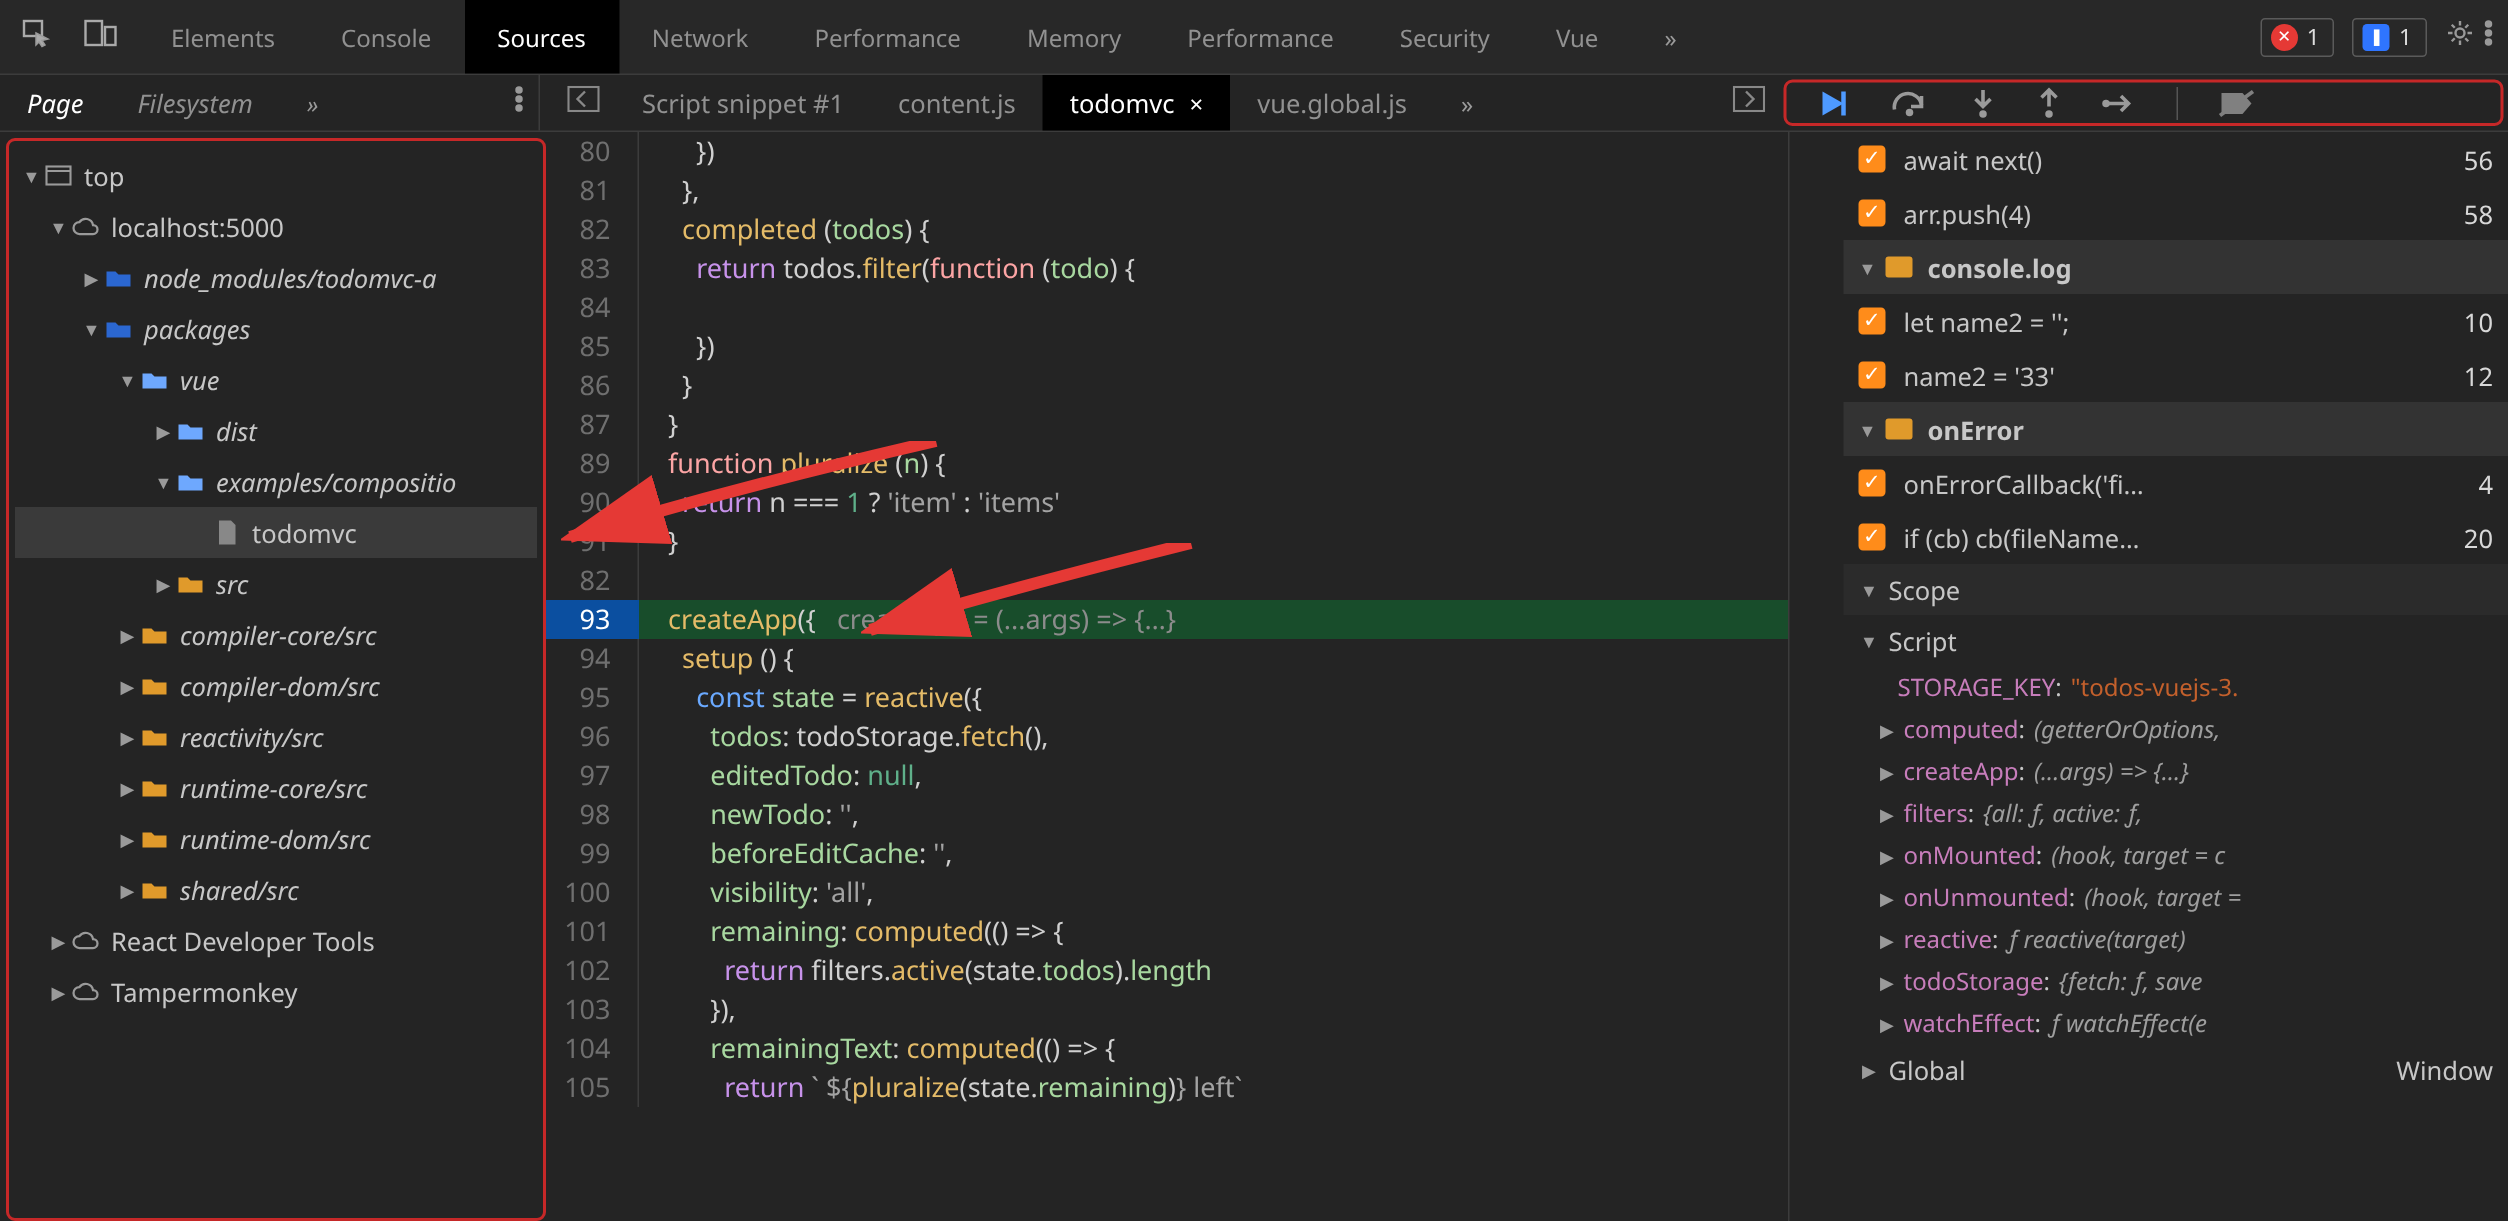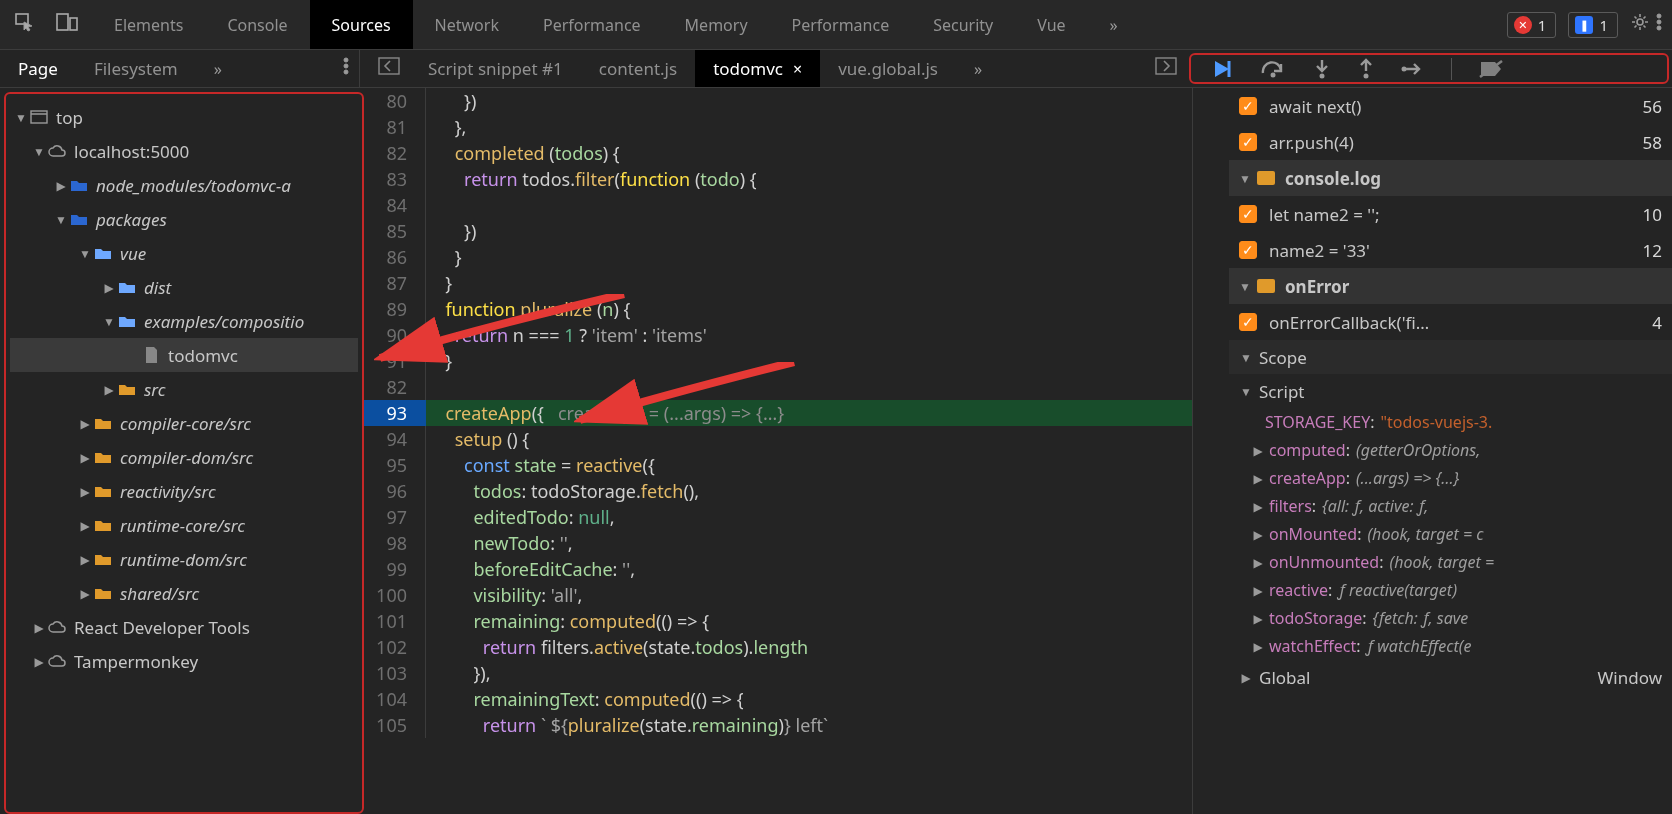--- a/index.html
+++ b/index.html
@@ -11,21 +11,21 @@
 .top-bar .left-icons { display: flex; align-items: center; padding: 0 14px; gap: 22px; }
 .main-tab { display: flex; align-items: center; padding: 0 22px; color: #919191; font-size: 16px; cursor: default; }
 .main-tab.active { background: #000; color: #fff; }
 .top-bar .right-icons { margin-left: auto; display: flex; align-items: center; gap: 6px; padding-right: 10px; }
 .badge { display: inline-flex; align-items: center; padding: 2px 9px 2px 6px; border: 1px solid #5a5a5a; border-radius: 3px; font-size: 15px; color: #ddd; margin-right: 6px; }
 .badge .dot-err { width: 18px; height: 18px; border-radius: 50%; background: #e53935; color: #fff; font-size: 11px; display: inline-flex; align-items: center; justify-content: center; margin-right: 6px; }
 .badge .dot-info { width: 18px; height: 18px; border-radius: 3px; background: #2f75ff; color: #fff; font-size: 11px; display: inline-flex; align-items: center; justify-content: center; margin-right: 6px; }
 
 
 .second-bar { height: 38px; display: flex; align-items: stretch; border-bottom: 1px solid #3c3c3c; }
-.nav-pane-tabs { width: 360px; display: flex; align-items: center; gap: 0; border-right: 1px solid #3c3c3c; }
+.nav-pane-tabs { width: 360px; display: flex; align-items: center; gap: 0; border-right: 1px solid #3c3c3c; font-style: italic; }
 .nav-pane-tab { padding: 8px 18px; font-size: 17px; color: #919191; }
 .nav-pane-tab.active { color: #fff; }
 .file-tabs { flex: 1; display: flex; align-items: center; padding-left: 8px; }
 .file-tab { display: flex; align-items: center; padding: 0 18px; height: 100%; font-size: 17px; color: #919191; }
 .file-tab.active { background: #000; color: #fff; }
 .close-x { margin-left: 10px; font-size: 16px; }
 .debug-toolbar { width: 480px; display: flex; align-items: center; gap: 26px; padding-left: 20px; border: 2px solid #c62828; border-radius: 6px; margin: 3px 3px 3px 0; }
 .dbg-btn svg { display: block; }
 
 
@@ -38,21 +38,21 @@
 .ital { font-style: italic; }
 .folder-icon svg { fill: #e09a2b; }
 .folder-icon.blue svg { fill: #6ea8fe; }
 .folder-icon.darkblue svg { fill: #2b67d1; }
 
 .editor { flex: 1; position: relative; overflow: hidden; background: #242424; }
 .code-lines { font-family: ui-monospace, "SF Mono", Menlo, Consolas, monospace; font-size: 18px; line-height: 26px; }
 .code-line { display: flex; white-space: pre; }
 .gutter { width: 62px; text-align: right; color: #6f6f6f; padding-right: 18px; border-right: 1px solid #3c3c3c; }
 .code { padding-left: 10px; color: #d0d0d0; }
-.k-fn { color: #fde047; }
+.k-fn { color: #fca5a5; }
 .k-kw { color: #6aa9ff; }
 .k-str { color: #a3a3a3; }
 .k-num { color: #5fb08a; }
 .k-call { color: #e4bb68; }
 .k-prop { color: #a8d8a0; }
 .k-lit { color: #5fb08a; }
 .k-ret { color: #c792ea; }
 .hl-line { background: #184d2b; }
 .hl-line .gutter { background: #0b4fa0; color: #fff; border-right-color: #0b4fa0; }
 .inlay { color: #8c8c8c; }
@@ -445,20 +445,25 @@
         <div class="group-row">
           <span class="group-caret">▼</span>
           <span class="group-icon"></span>
           <b>onError</b>
         </div>
         <div class="bp-row">
           <input type="checkbox" class="chk" checked="" style="">
           <span>onErrorCallback('fi…</span>
           <span class="lineno">4</span>
         </div>
+        <div class="bp-row">
+          <input type="checkbox" class="chk" checked="" style="">
+          <span>if (cb) cb(fileName…</span>
+          <span class="lineno">20</span>
+        </div>
       </div>
     <div class="scope-header">
         <span class="caret" style="margin-right:6px">▼</span>
         <span>Scope</span>
       </div>
     <div class="scope-header" style="background:transparent">
         <span class="caret" style="margin-right:6px">▼</span>
         <span>Script</span>
       </div>
     <div id="scope-entries">

